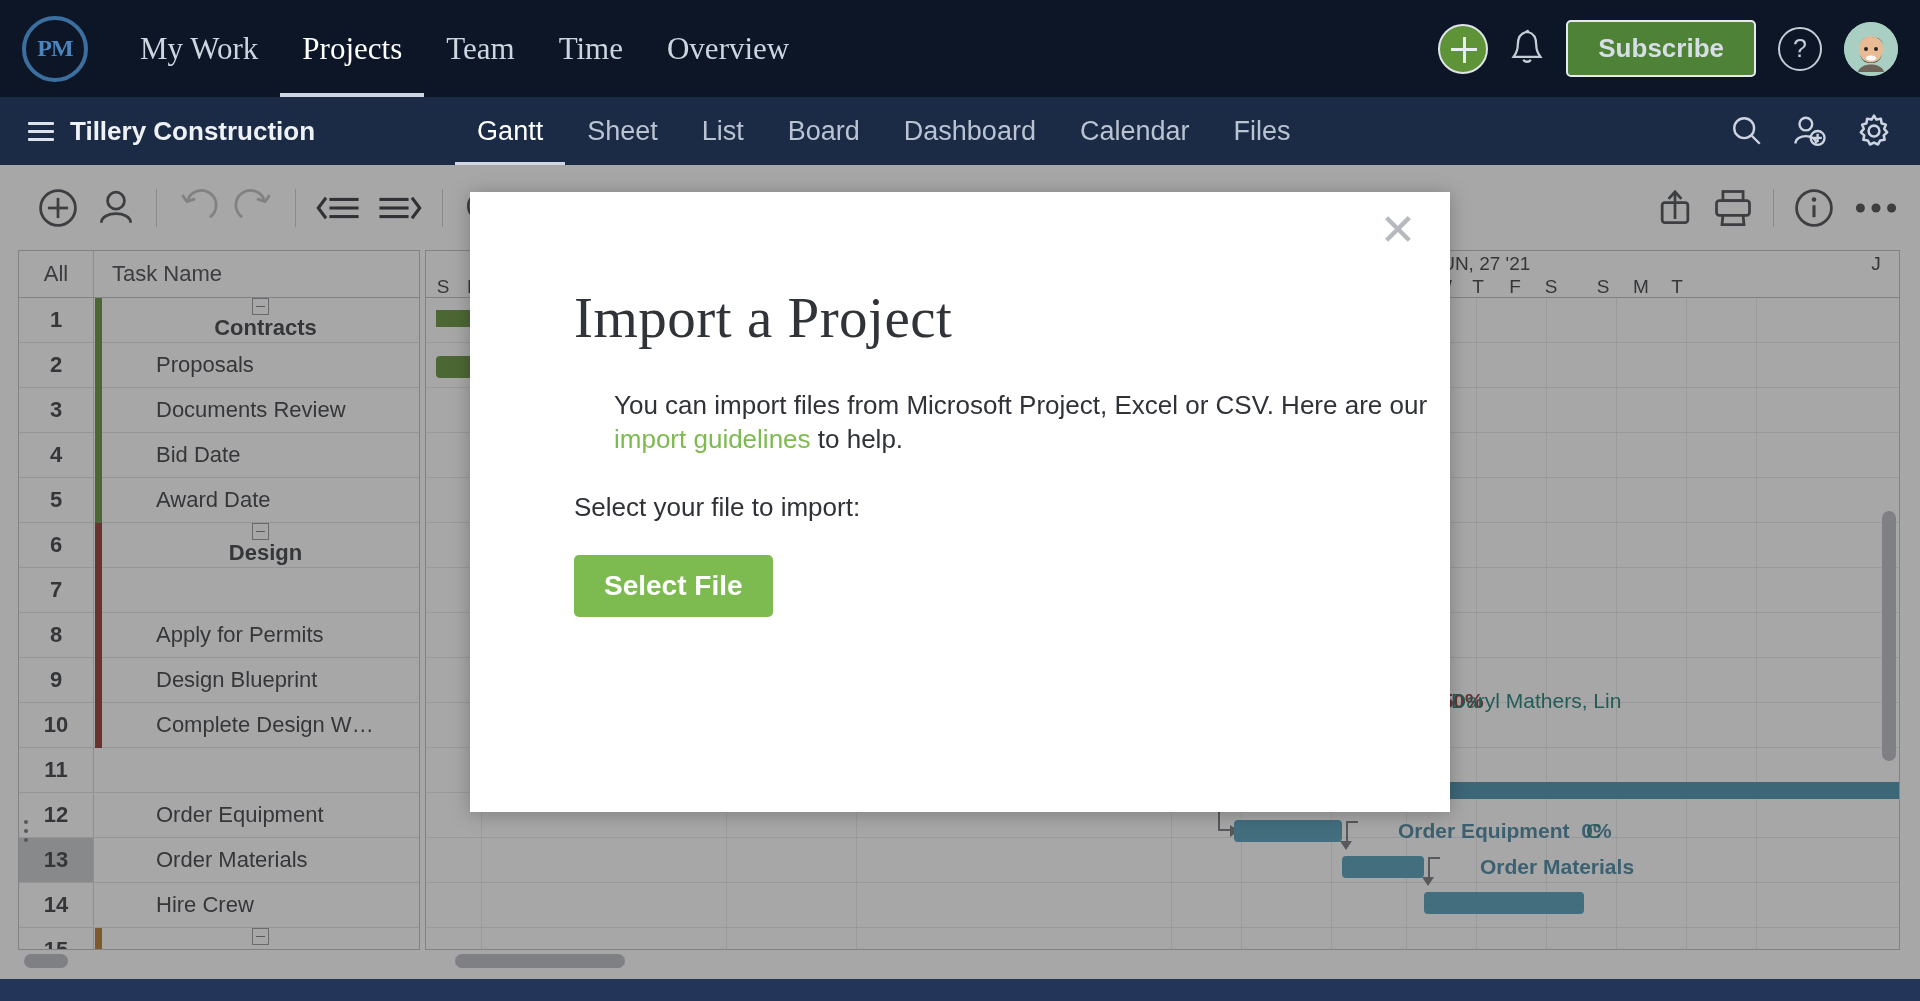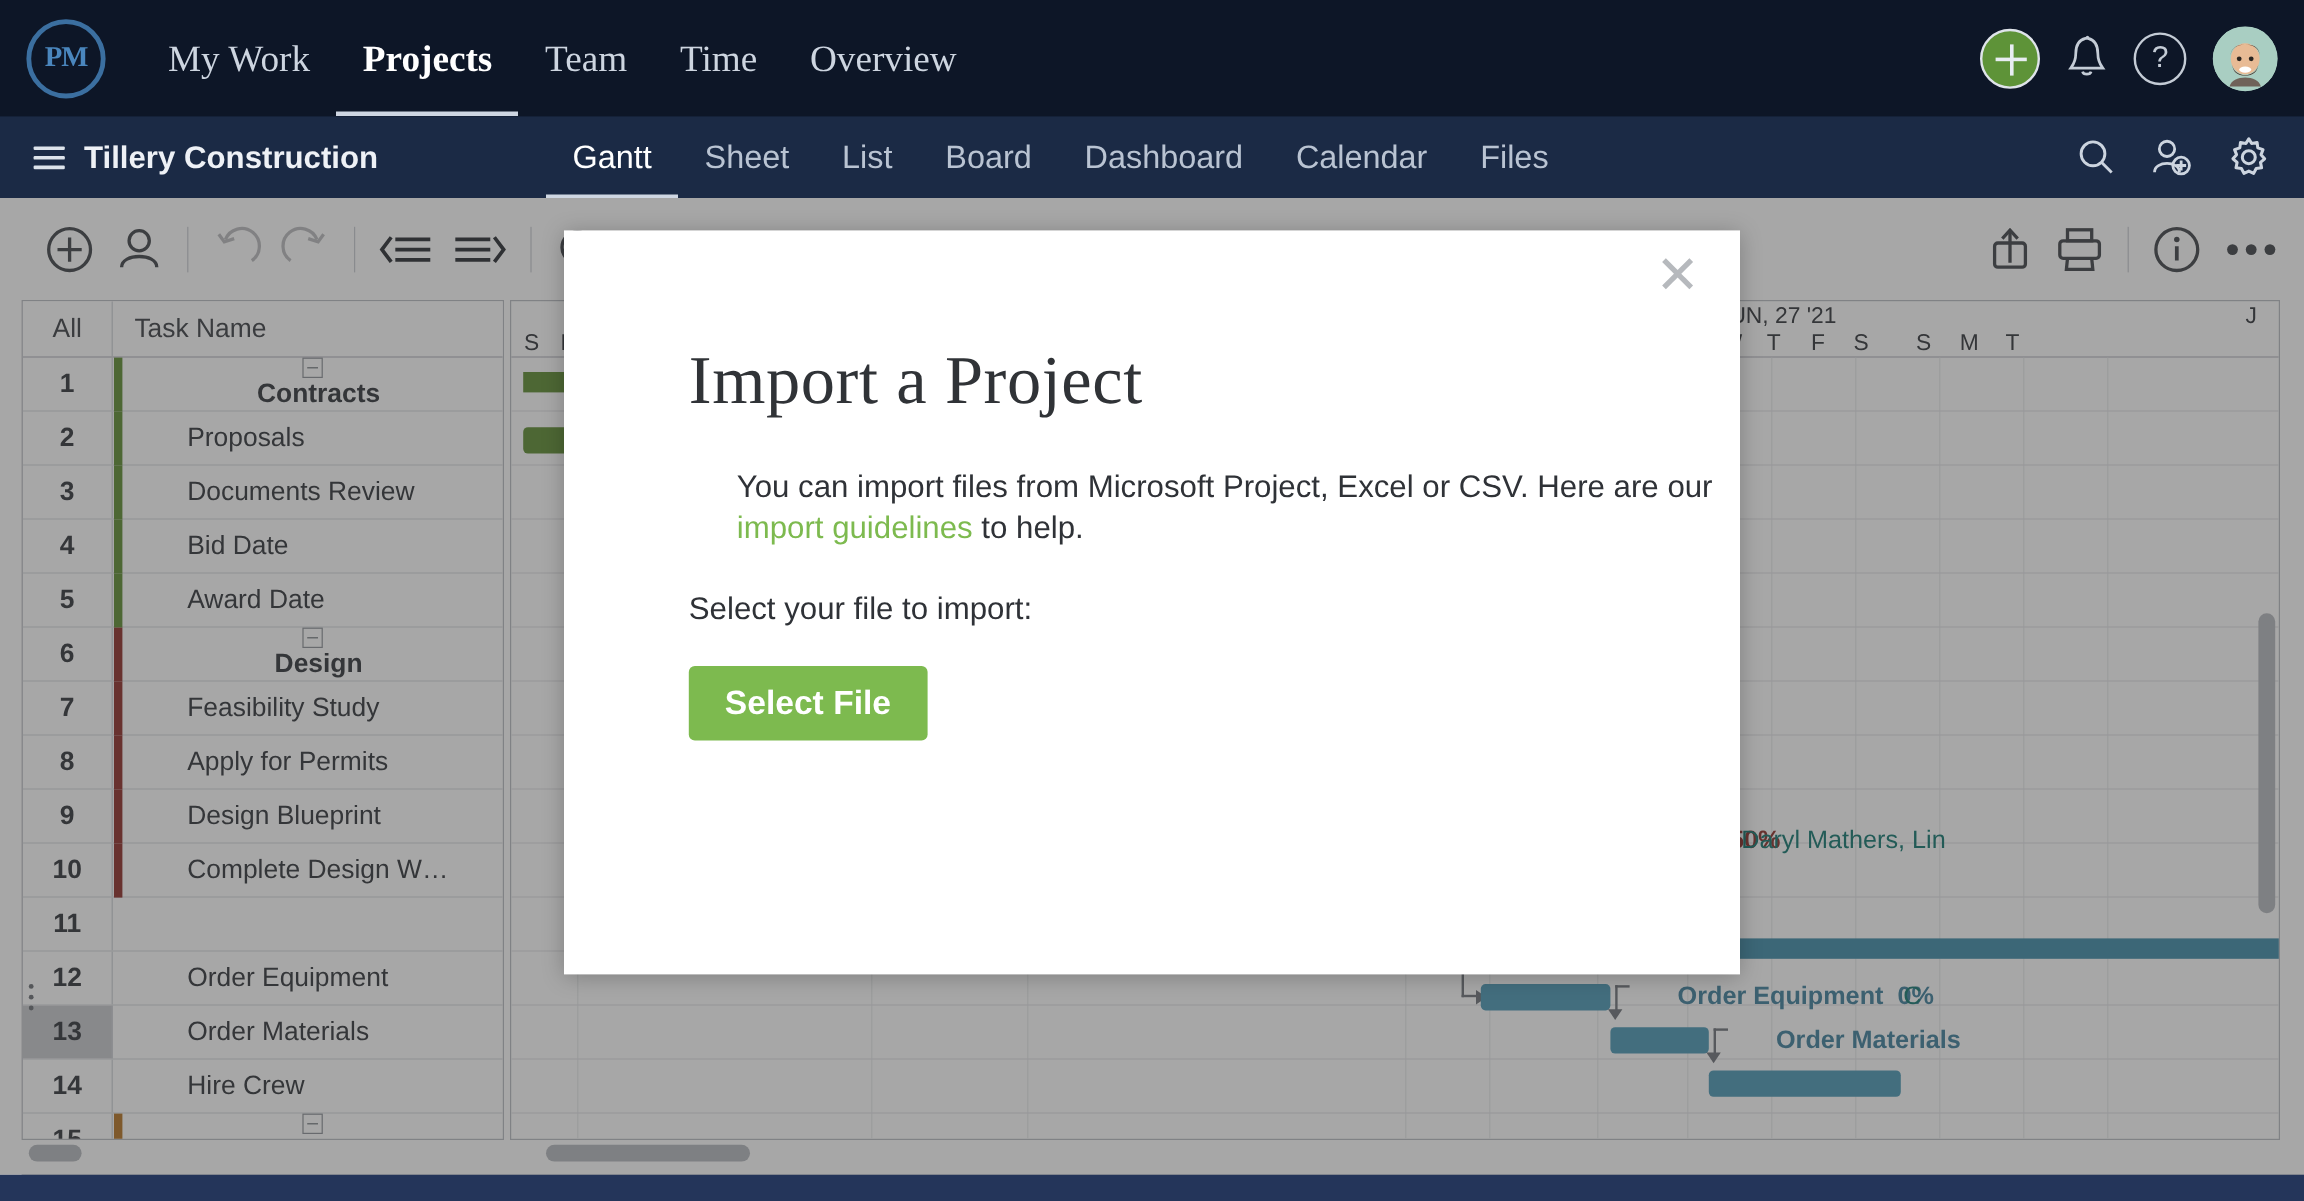--- a/index.html
+++ b/index.html
@@ -24,21 +24,21 @@
     color: #4a86bd; font-size: 24px; font-weight: bold; letter-spacing: -1px;
     font-family: "Liberation Serif", serif;
   }
   .topnav-items { display: flex; align-items: center; margin-left: 30px; height: 77px; }
   .topnav-item {
     color: #cdd5e0; font-size: 31px; padding: 0 22px; height: 97px;
     display: flex; align-items: center; cursor: pointer;
     font-family: "Liberation Serif", serif;
     white-space: nowrap;
   }
-  .topnav-item.active { color: #ffffff; box-shadow: inset 0 -4px 0 0 #ced6e2; font-weight: bold; }
+  .topnav-item.active { color: #ffffff; box-shadow: inset 0 -4px 0 0 #ced6e2; }
   .topnav-right {
     margin-left: auto; display: flex; align-items: center; gap: 22px; margin-right: 22px;
   }
   .plus-btn {
     width: 50px; height: 50px; border-radius: 50%;
     background: #5e9338; border: 2px solid #dfe4ea;
     position: relative; cursor: pointer;
   }
   .plus-btn:before, .plus-btn:after {
     content: ""; position: absolute; background: #e8edf2;
@@ -253,20 +253,21 @@
       <div class="topnav-item">
           <span>Overview</span>
         </div>
     </div>
     <div class="topnav-right">
       <div class="plus-btn"></div>
       <svg class="bell" viewBox="0 0 24 28">
         <path d="M12 2 C12 1 12.8 1 12.8 2 C17 3 18.5 6.5 18.5 11 C18.5 16 20.5 18 21.5 19.5 L2.5 19.5 C3.5 18 5.5 16 5.5 11 C5.5 6.5 7 3 11.2 2 Z" fill="none" stroke="#c4ccd6" stroke-width="1.6"></path>
         <path d="M9.5 21.5 C10 23.5 14 23.5 14.5 21.5" fill="none" stroke="#c4ccd6" stroke-width="1.6"></path>
       </svg>
+      <button class="subscribe">Subscribe</button>
       <div class="help-btn">
         <span>?</span>
       </div>
       <div class="avatar">
         <svg viewBox="0 0 54 54" width="54" height="54">
           <circle cx="27" cy="27" r="27" fill="#a9cec2"></circle>
           <path d="M14 50 C16 40 38 40 40 50 Z" fill="#6f6259"></path>
           <ellipse cx="27" cy="27" rx="12" ry="13" fill="#e8bb95"></ellipse>
           <path d="M15 24 C15 12 39 12 39 24 C39 19 36 15 27 15 C19 15 15 19 15 24 Z" fill="#4a332a"></path>
           <path d="M16 30 C16 44 38 44 38 30 C38 38 33 41 27 41 C21 41 16 38 16 30 Z" fill="#4a332a"></path>
@@ -441,21 +442,20 @@
         <div class="gnum">6</div>
         <div class="gbar" style="background:#8c2b26"></div>
         <div class="gname summary">
           <span class="collapse-box"></span>
           <span>Design</span>
         </div>
       </div>
       <div class="grow">
         <div class="gnum">7</div>
         <div class="gbar" style="background:#8c2b26"></div>
-        <div class="gname child">Feasibility Study</div>
       </div>
       <div class="grow">
         <div class="gnum">8</div>
         <div class="gbar" style="background:#8c2b26"></div>
         <div class="gname child">Apply for Permits</div>
       </div>
       <div class="grow">
         <div class="gnum">9</div>
         <div class="gbar" style="background:#8c2b26"></div>
         <div class="gname child">Design Blueprint</div>

